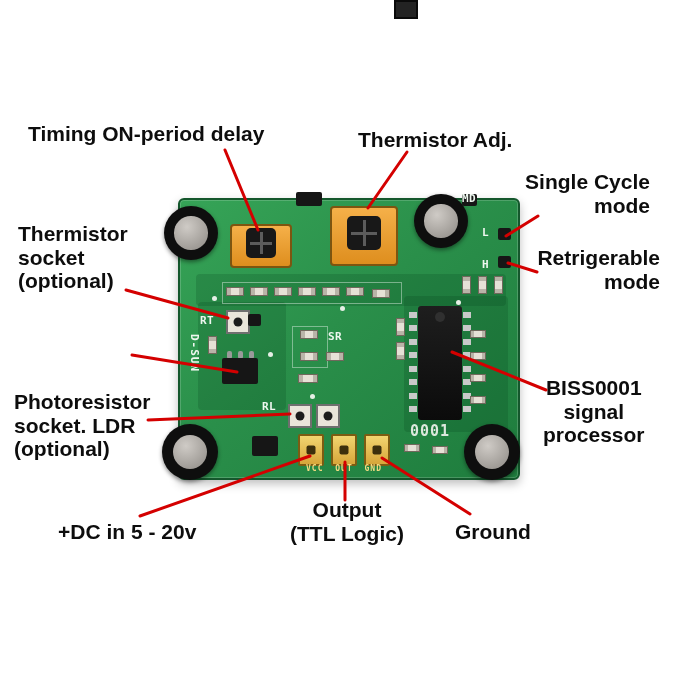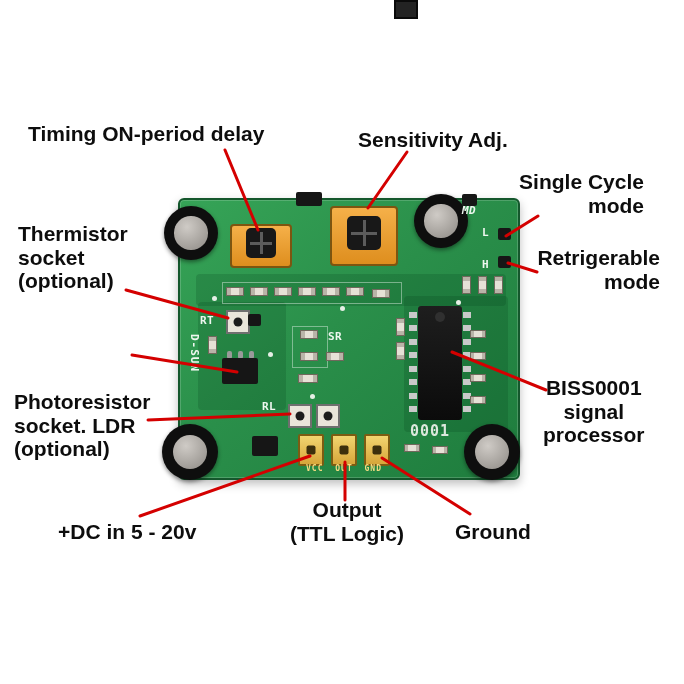--- a/index.html
+++ b/index.html
@@ -131,21 +131,21 @@
   <div class="smd" style="left:404px;top:444px;width:16px;height:8px;"></div>
   <div class="smd" style="left:432px;top:446px;width:16px;height:8px;"></div>
   <div class="smd v" style="left:208px;top:336px;width:9px;height:18px;"></div>
 
   <div class="via" style="left:212px;top:296px;"></div>
   <div class="via" style="left:340px;top:306px;"></div>
   <div class="via" style="left:310px;top:394px;"></div>
   <div class="via" style="left:456px;top:300px;"></div>
   <div class="via" style="left:268px;top:352px;"></div>
 
-  <div class="btxt" style="left:462px;top:204px;font-style:italic;">MD</div>
+  <div class="btxt" style="left:462px;top:192px;">MD</div>
   <div class="btxt" style="left:482px;top:226px;">L</div>
   <div class="btxt" style="left:482px;top:258px;">H</div>
   <div class="btxt" style="left:328px;top:330px;">SR</div>
   <div class="btxt" style="left:200px;top:314px;">RT</div>
   <div class="btxt" style="left:262px;top:400px;">RL</div>
   <div class="btxt big" style="left:410px;top:422px;">0001</div>
   <div class="btxt vert" style="left:188px;top:334px;height:60px;">D-SUN</div>
 
   <svg class="leaders" width="684" height="684">
     <g stroke="#d40000">
@@ -157,22 +157,22 @@
       <line x1="132" y1="355" x2="237" y2="372"></line>
       <line x1="148" y1="420" x2="290" y2="414"></line>
       <line x1="546" y1="390" x2="452" y2="352"></line>
       <line x1="140" y1="516" x2="310" y2="456"></line>
       <line x1="345" y1="500" x2="345" y2="462"></line>
       <line x1="470" y1="514" x2="382" y2="458"></line>
     </g>
   </svg>
 
   <div class="label" style="left:28px;top:122px;">Timing ON-period delay</div>
-  <div class="label" style="left:358px;top:128px;">Sensitivity Adj.</div>
-  <div class="label right" style="right:40px;top:170px;">Single Cycle
+  <div class="label" style="left:358px;top:128px;">Thermistor Adj.</div>
+  <div class="label right" style="right:34px;top:170px;">Single Cycle
 mode</div>
   <div class="label right" style="right:24px;top:246px;">Retrigerable
 mode</div>
   <div class="label" style="left:18px;top:222px;">Thermistor
 socket
 (optional)</div>
   <div class="label" style="left:14px;top:390px;">Photoresistor
 socket. LDR
 (optional)</div>
   <div class="label" style="left:543px;top:376px;text-align:center;">BISS0001

